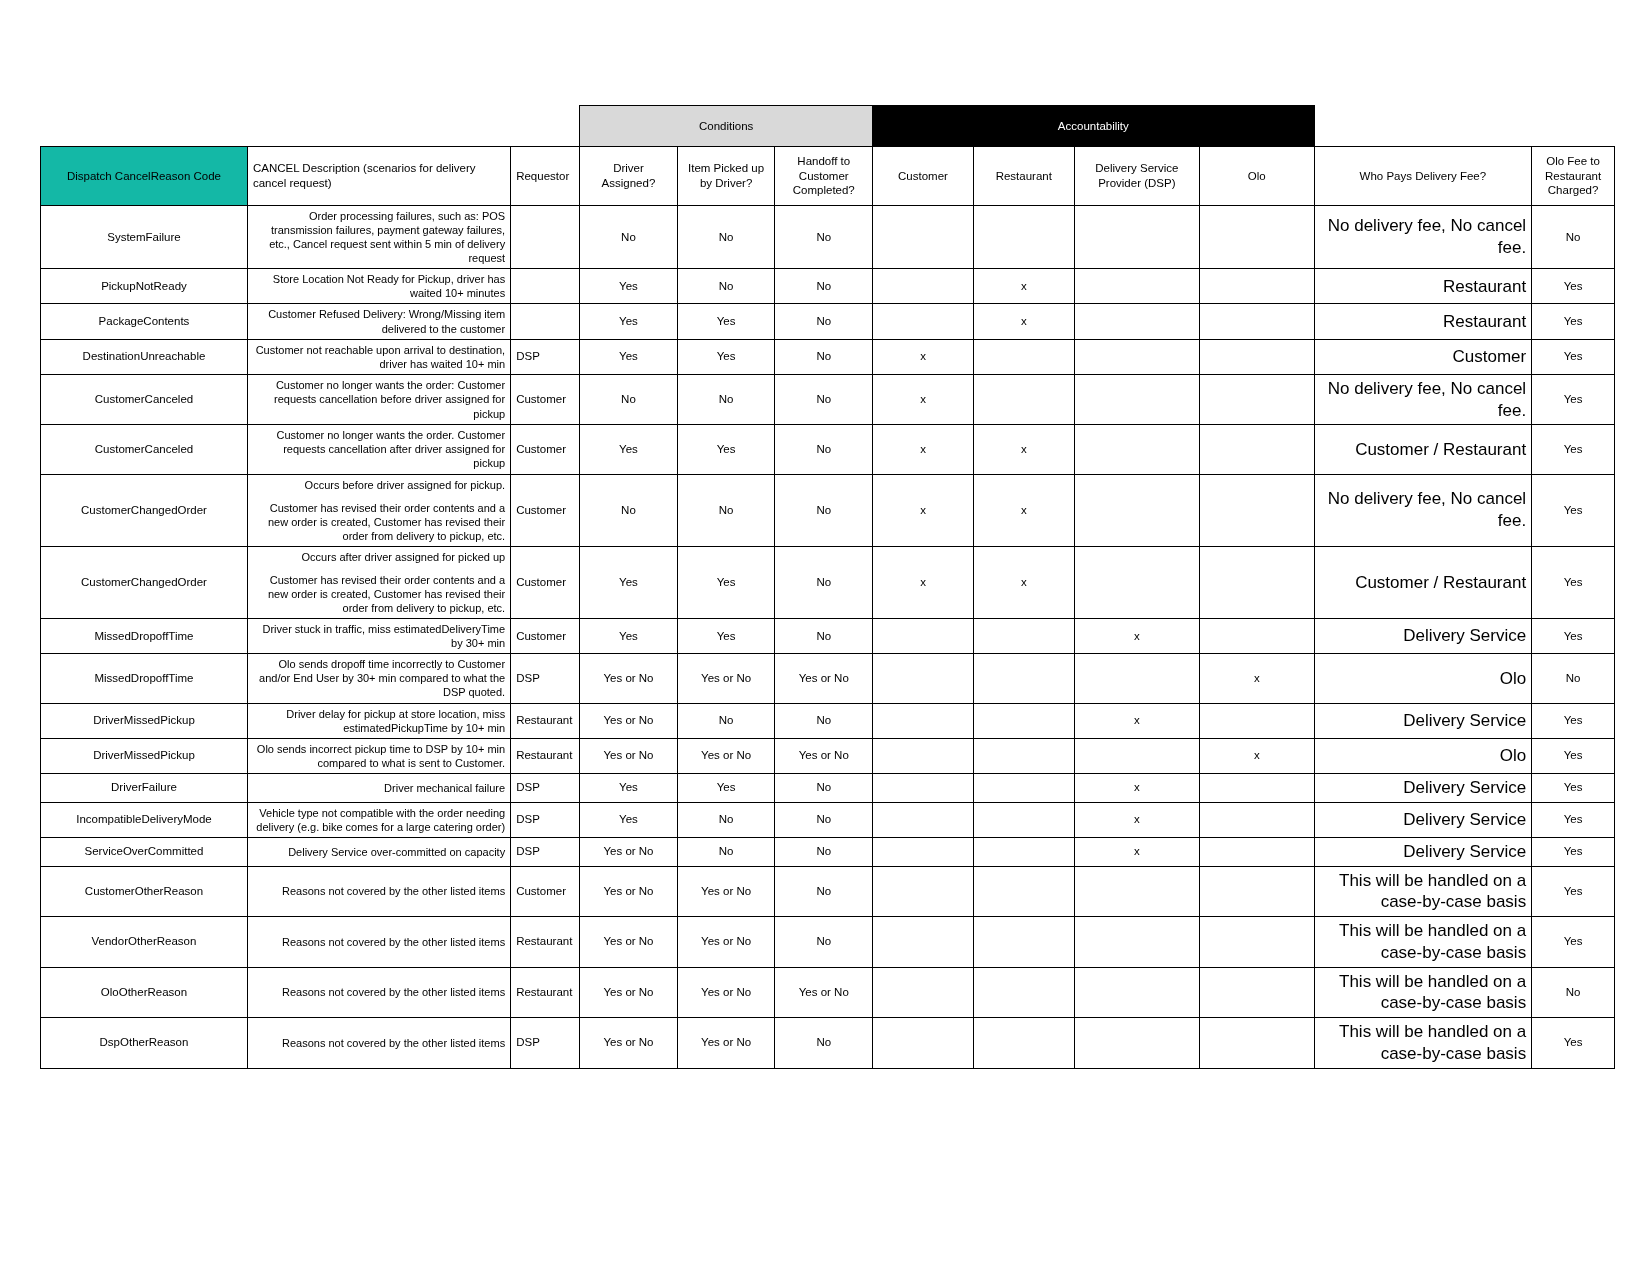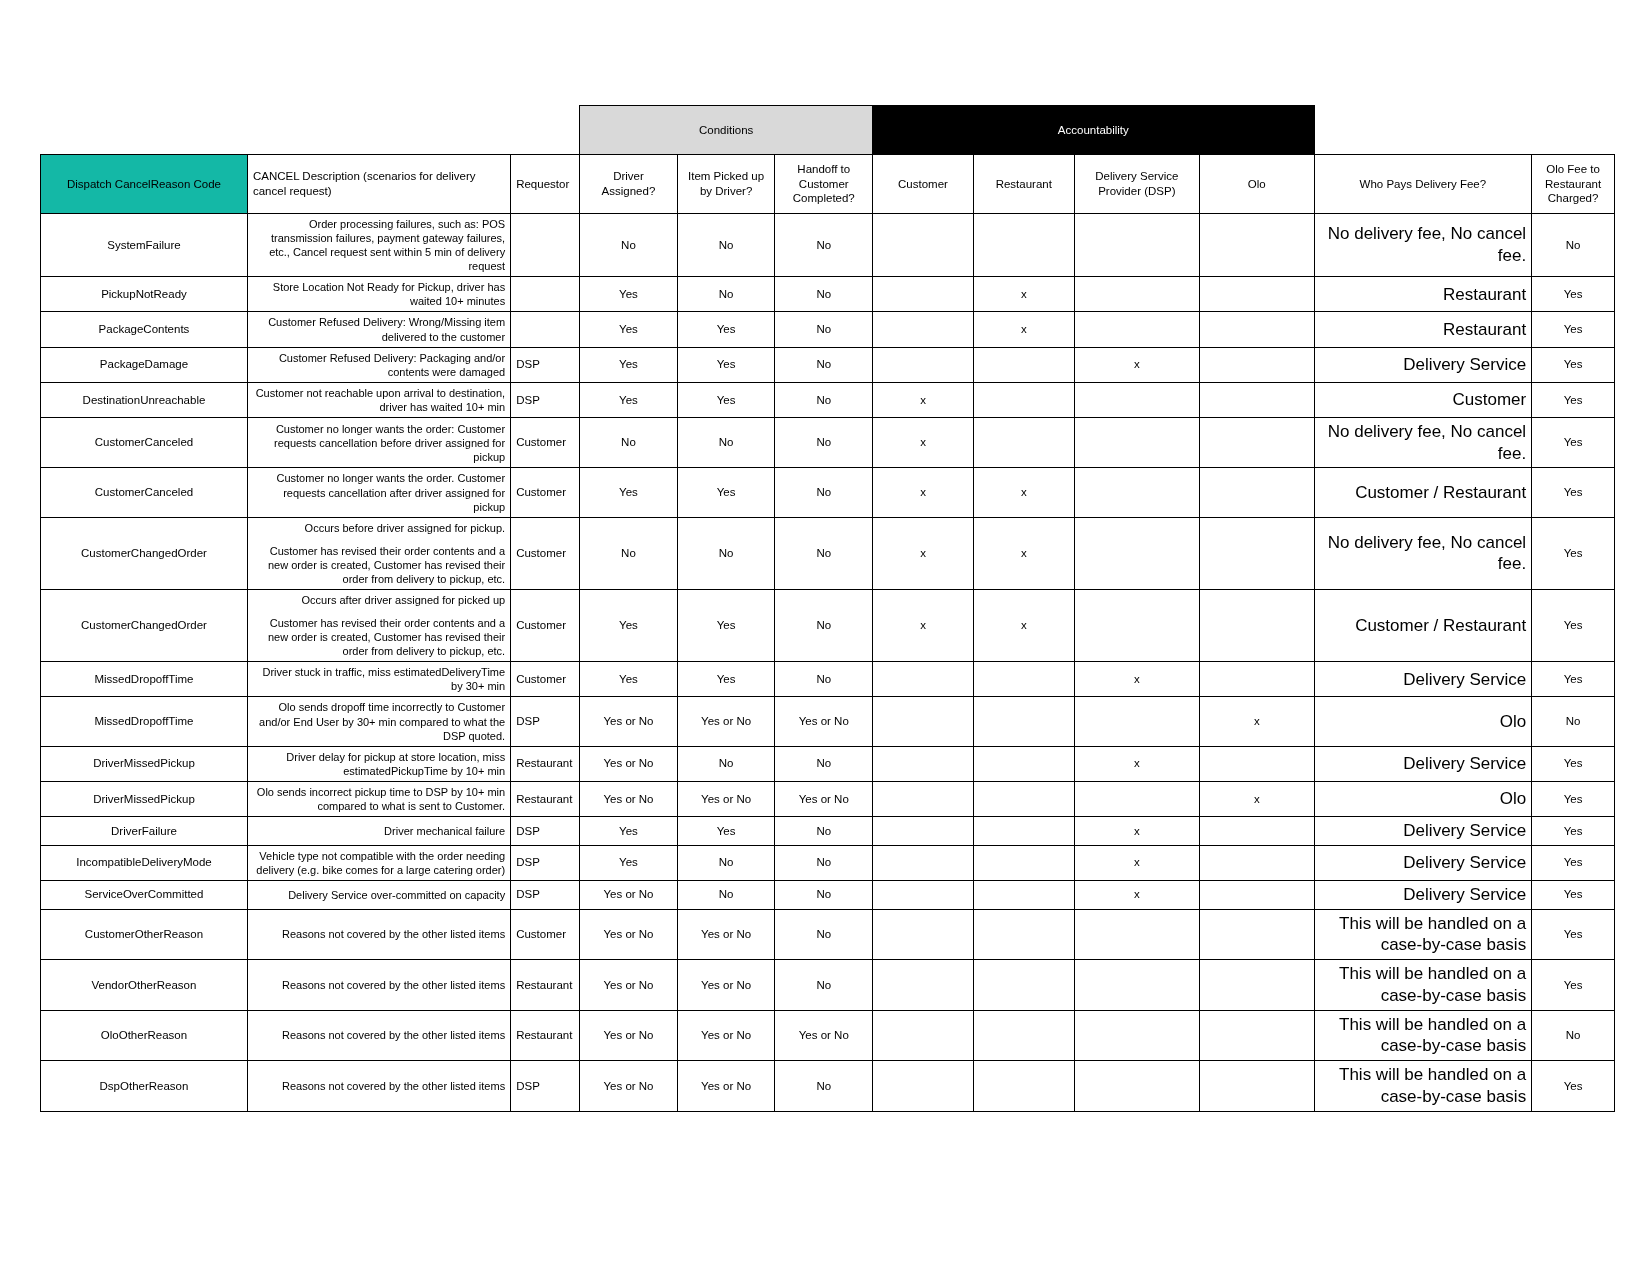--- a/index.html
+++ b/index.html
@@ -43,30 +43,30 @@
   td.group-blank {
     border: none !important;
     background: transparent;
   }
   td.group-conditions {
     background: #d9d9d9;
     border: 1px solid #000 !important;
     text-align: center;
     font-size: 11.5px;
     height: 20px;
-    padding: 14px 0 !important;
+    padding: 2px 0 !important;
   }
   td.group-account {
     background: #000000;
     color: #ffffff;
     border: 1px solid #000 !important;
     text-align: center;
     font-size: 11.5px;
     height: 20px;
-    padding: 2px 0 !important;
+    padding: 10px 0 !important;
   }
   
   tr.head-row td {
     height: 52px;
     font-size: 11.5px;
   }
   td.h-code {
     background: #14b8a6;
     text-align: center;
     font-weight: normal;
@@ -208,36 +208,20 @@
           <td class="c-center">Yes</td>
           <td class="c-center">No</td>
           <td class="c-mark"></td>
           <td class="c-mark">x</td>
           <td class="c-mark"></td>
           <td class="c-mark"></td>
           <td class="c-pays">Restaurant</td>
           <td class="c-center">Yes</td>
         </tr>
         <tr>
-          <td class="c-code">PackageDamage</td>
-          <td class="c-desc">
-            <p>Customer Refused Delivery: Packaging and/or contents were damaged</p>
-          </td>
-          <td class="c-left">DSP</td>
-          <td class="c-center">Yes</td>
-          <td class="c-center">Yes</td>
-          <td class="c-center">No</td>
-          <td class="c-mark"></td>
-          <td class="c-mark"></td>
-          <td class="c-mark">x</td>
-          <td class="c-mark"></td>
-          <td class="c-pays">Delivery Service</td>
-          <td class="c-center">Yes</td>
-        </tr>
-        <tr>
           <td class="c-code">DestinationUnreachable</td>
           <td class="c-desc">
             <p>Customer not reachable upon arrival to destination, driver has waited 10+ min</p>
           </td>
           <td class="c-left">DSP</td>
           <td class="c-center">Yes</td>
           <td class="c-center">Yes</td>
           <td class="c-center">No</td>
           <td class="c-mark">x</td>
           <td class="c-mark"></td>

